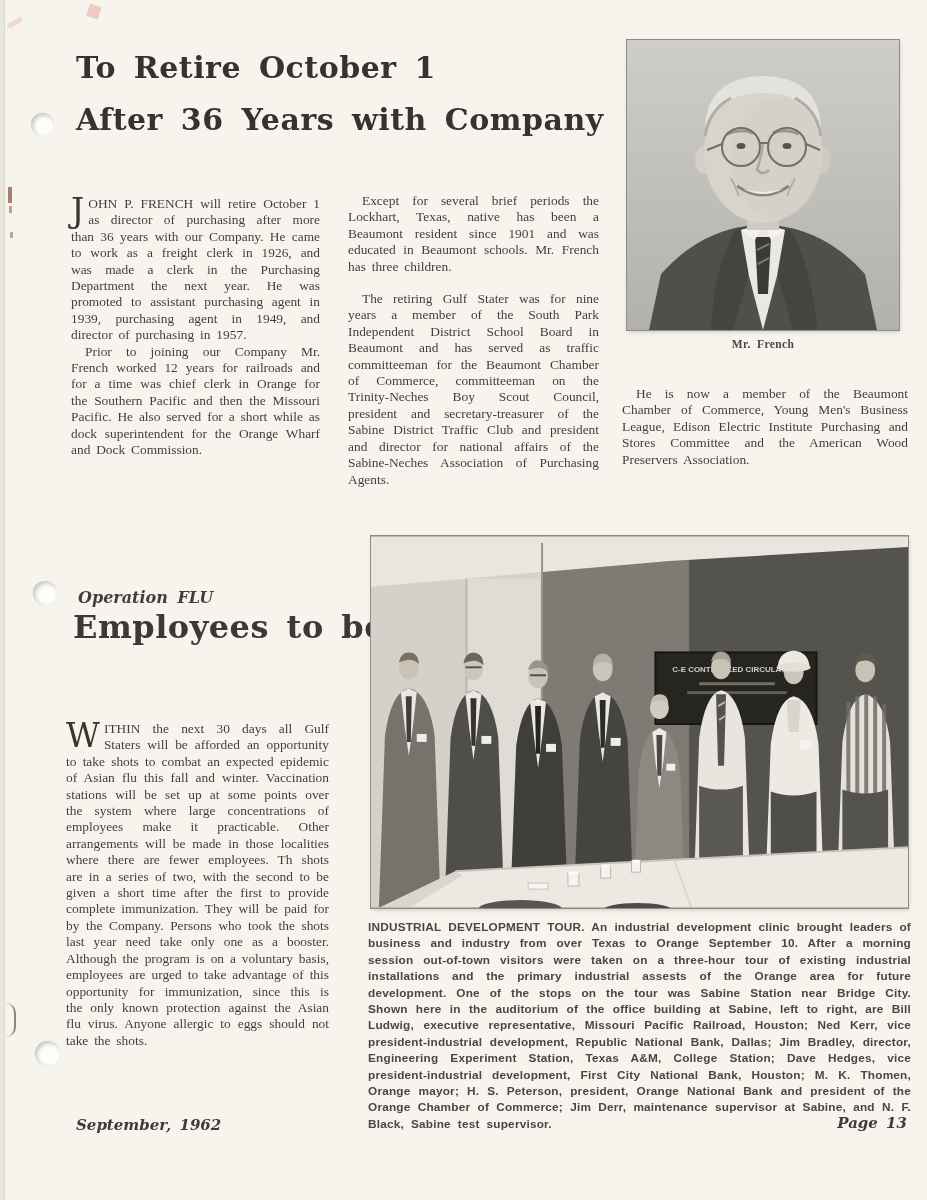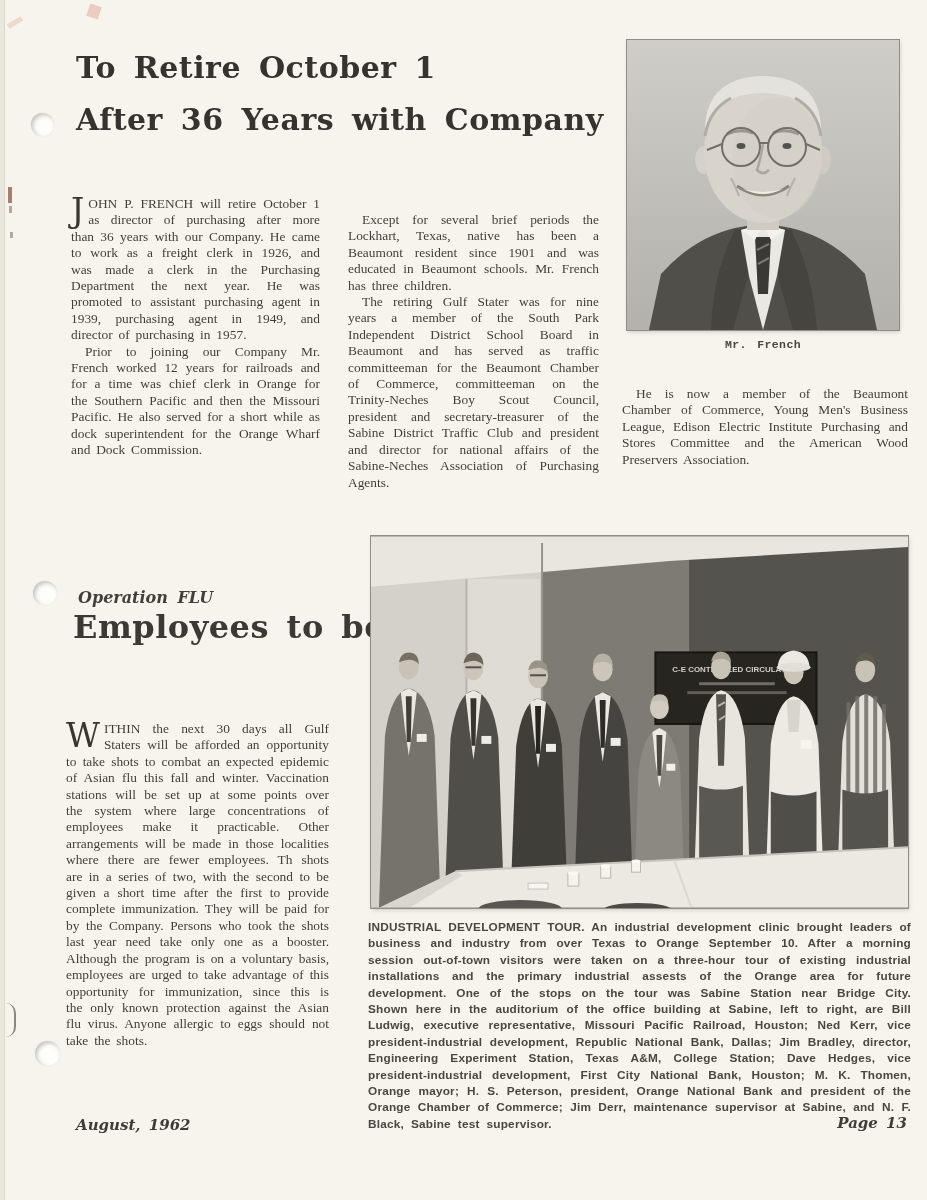--- a/index.html
+++ b/index.html
@@ -18,27 +18,27 @@
   .headline{font-family:"DejaVu Serif", serif;font-weight:bold;color:#343330;
             font-size:30px;line-height:52px;letter-spacing:.5px;word-spacing:7px;}
   .headline2{font-family:"DejaVu Serif", serif;font-weight:bold;color:#3a3935;
              font-size:32px;line-height:50px;letter-spacing:.5px;word-spacing:6px;}
   .kicker{font-family:"DejaVu Serif", serif;font-style:italic;font-weight:bold;
           font-size:16px;color:#413f3b;word-spacing:4px;margin-top:17px;}
   
   .bodycol{font-size:13.4px;line-height:16.4px;text-align:justify;color:#403f3b;word-spacing:2.5px;}
   .bodycol p{margin:0;}
   .bodycol p + p{text-indent:14px;}
-  .gap p + p{}
+  .gap p + p{margin-top:16px;}
   .dropcap{float:left;font-size:33px;line-height:26px;padding:2px 4px 0 0;
            font-family:"DejaVu Serif", serif;color:#37362f;}
   
   .photo{background:#b9b7b0;box-shadow:0 0 0 1px #8e8d86, 1px 2px 4px rgba(80,78,70,.25);}
   .photo svg{display:block;width:100%;height:100%;}
-  .portrait-caption{font-family:Liberation Mono, monospace;font-weight:bold;
+  .portrait-caption{font-family:Liberation Serif, serif;font-weight:bold;
                     font-size:11.5px;color:#4a4843;text-align:center;letter-spacing:.4px;word-spacing:3px;}
   
   .photo-caption{font-family:"Liberation Sans", sans-serif;font-weight:bold;
                  font-size:11.8px;line-height:16.4px;color:#494742;text-align:justify;
                  letter-spacing:.2px;word-spacing:3.5px;}
   
   .folio{font-family:"DejaVu Serif", serif;font-style:italic;font-weight:bold;
          font-size:15px;color:#3d3c38;word-spacing:3px;}
   
   .artifact{pointer-events:none;}
@@ -60,21 +60,21 @@
 <div class="abs headline" style="left:76px;top:42px;width:540px;">
   <div>To Retire October 1</div>
   <div>After 36 Years with Company</div>
 </div>
 
 <div class="abs bodycol" style="left:71px;top:196px;width:249px;">
   <p><span class="dropcap">J</span><span>OHN P. FRENCH will retire October 1 as director of purchasing after more than 36 years with our Company. He came to work as a freight clerk in 1926, and was made a clerk in the Purchasing Department the next year. He was promoted to assistant purchasing agent in 1939, purchasing agent in 1949, and director of purchasing in 1957.</span></p>
   <p>Prior to joining our Company Mr. French worked 12 years for railroads and for a time was chief clerk in Orange for the Southern Pacific and then the Missouri Pacific. He also served for a short while as dock superintendent for the Orange Wharf and Dock Commission.</p>
 </div>
 
-<div class="abs bodycol gap" style="left:348px;top:212px;width:251px;">
+<div class="abs bodycol gap" style="left:348px;top:193px;width:251px;">
   <p style="text-indent:14px;">Except for several brief periods the Lockhart, Texas, native has been a Beaumont resident since 1901 and was educated in Beaumont schools. Mr. French has three children.</p>
   <p>The retiring Gulf Stater was for nine years a member of the South Park Independent District School Board in Beaumont and has served as traffic committeeman for the Beaumont Chamber of Commerce, committeeman on the Trinity-Neches Boy Scout Council, president and secretary-treasurer of the Sabine District Traffic Club and president and director for national affairs of the Sabine-Neches Association of Purchasing Agents.</p>
 </div>
 
 <div class="abs photo" style="left:627px;top:40px;width:272px;height:290px;">
   <svg viewBox="0 0 272 290">
     <defs>
       <linearGradient id="pbg" x1="0" y1="0" x2="0" y2="1">
         <stop offset="0" stop-color="#cecdc7"></stop>
           <stop offset="1" stop-color="#b2b1ab"></stop>
@@ -255,14 +255,14 @@
 
     <ellipse cx="150" cy="374" rx="42" ry="9" fill="#57554f"></ellipse>
     <ellipse cx="268" cy="376" rx="36" ry="8" fill="#4c4a44"></ellipse>
   </svg>
 </div>
 
 <div class="abs photo-caption" style="left:368px;top:919px;width:543px;">
   <span>INDUSTRIAL DEVELOPMENT TOUR.</span><span> An industrial development clinic brought leaders of business and industry from over Texas to Orange September 10. After a morning session out-of-town visitors were taken on a three-hour tour of existing industrial installations and the primary industrial assests of the Orange area for future development. One of the stops on the tour was Sabine Station near Bridge City. Shown here in the auditorium of the office building at Sabine, left to right, are Bill Ludwig, executive representative, Missouri Pacific Railroad, Houston; Ned Kerr, vice president-industrial development, Republic National Bank, Dallas; Jim Bradley, director, Engineering Experiment Station, Texas A&amp;M, College Station; Dave Hedges, vice president-industrial development, First City National Bank, Houston; M. K. Thomen, Orange mayor; H. S. Peterson, president, Orange National Bank and president of the Orange Chamber of Commerce; Jim Derr, maintenance supervisor at Sabine, and N. F. Black, Sabine test supervisor.</span>
 </div>
 
-<div class="abs folio" style="left:76px;top:1116px;">August, 1962</div>
+<div class="abs folio" style="left:76px;top:1116px;">September, 1962</div>
 <div class="abs folio" style="left:700px;top:1114px;width:207px;text-align:right;">Page 13</div>
 
 </body></html>

